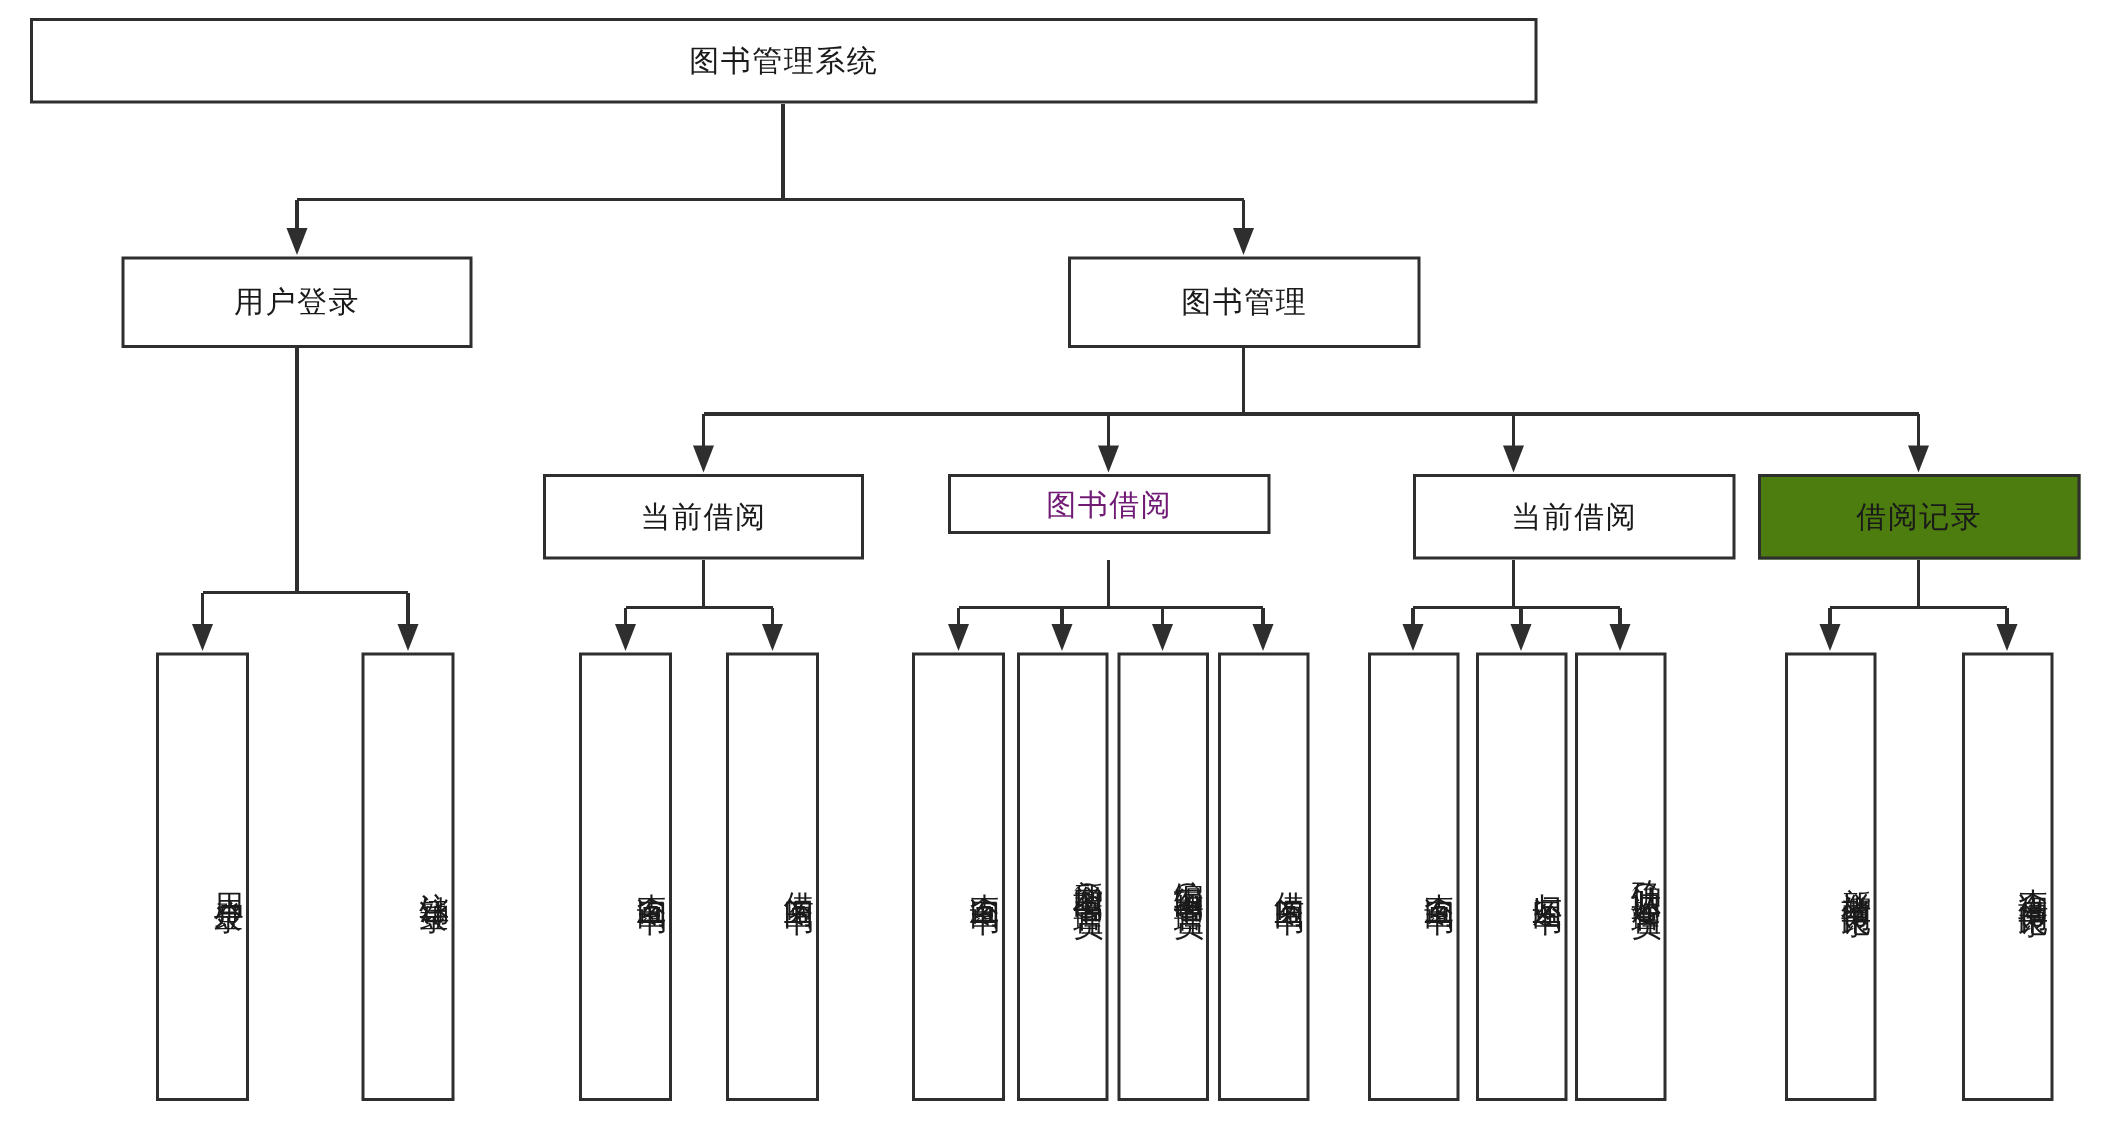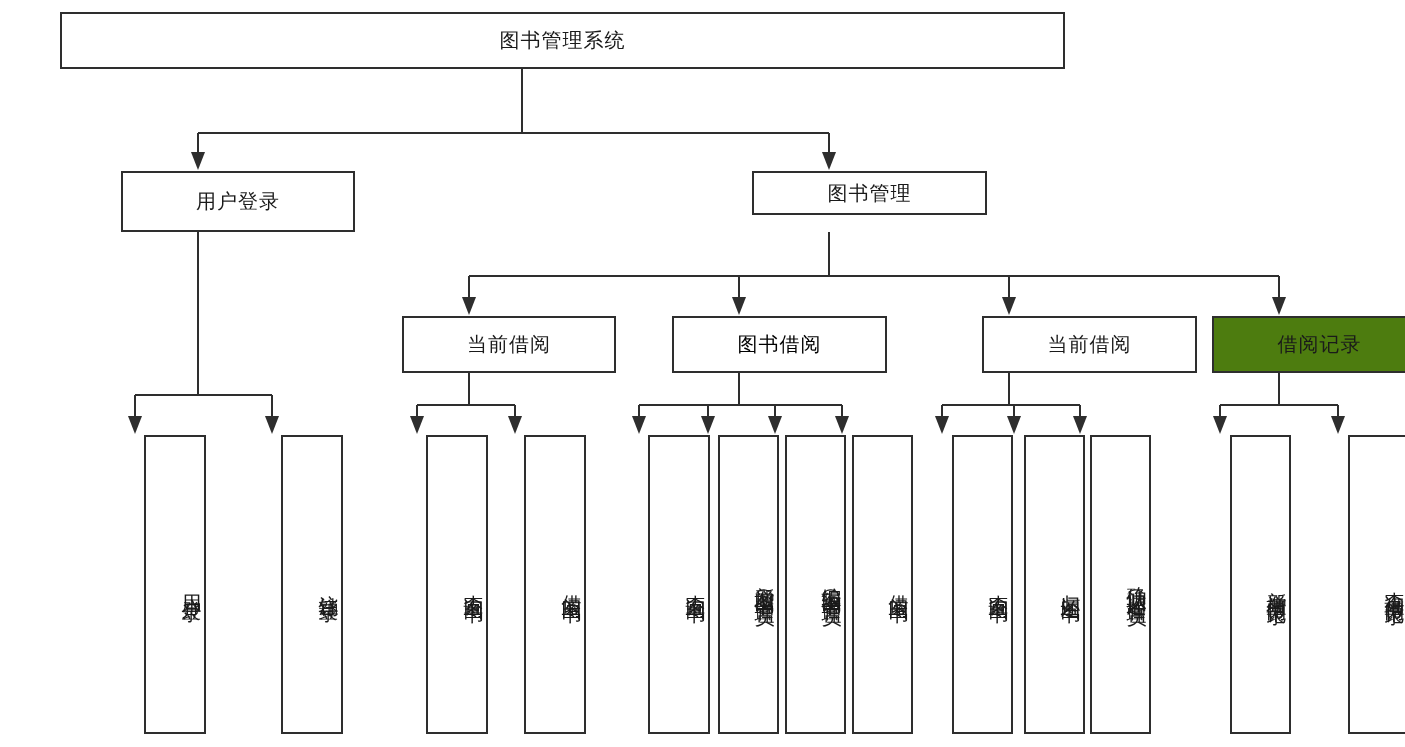--- a/index.html
+++ b/index.html
@@ -28,21 +28,20 @@
   }
   .node-box {
     position: absolute;
     box-sizing: border-box;
     border: 2px solid #d946ef;
     background: #ffffff;
     display: flex;
     align-items: center;
     justify-content: center;
     color: #1a1a1a;
-    margin-left: 40px;
   }
   .node-box.horizontal {
     font-size: 20px;
     letter-spacing: 1px;
   }
   .node-box.vertical {
     writing-mode: vertical-rl;
     text-orientation: upright;
     font-size: 20px;
     line-height: 1.25;
@@ -142,27 +141,27 @@
       </g>
     </svg>
 
   <div id="node-layer">
       <div class="node-box horizontal" style="left: 20px; top: 12px; width: 1005px; height: 57px; border-color: rgb(46, 46, 46); background: rgb(255, 255, 255); color: rgb(26, 26, 26);">
         <span class="node-label">图书管理系统</span>
       </div>
       <div class="node-box horizontal" style="left: 81px; top: 171px; width: 234px; height: 61px; border-color: rgb(46, 46, 46); background: rgb(255, 255, 255); color: rgb(26, 26, 26);">
         <span class="node-label">用户登录</span>
       </div>
-      <div class="node-box horizontal" style="left: 712px; top: 171px; width: 235px; height: 44px; border-color: rgb(46, 46, 46); background: rgb(255, 255, 255); color: rgb(26, 26, 26);">
+      <div class="node-box horizontal" style="left: 712px; top: 171px; width: 235px; height: 61px; border-color: rgb(46, 46, 46); background: rgb(255, 255, 255); color: rgb(26, 26, 26);">
         <span class="node-label">图书管理</span>
       </div>
       <div class="node-box horizontal" style="left: 362px; top: 316px; width: 214px; height: 57px; border-color: rgb(46, 46, 46); background: rgb(255, 255, 255); color: rgb(26, 26, 26);">
         <span class="node-label">当前借阅</span>
       </div>
-      <div class="node-box horizontal" style="left: 632px; top: 316px; width: 215px; height: 57px; border-color: rgb(46, 46, 46); background: rgb(255, 255, 255); color: #000000;">
+      <div class="node-box horizontal" style="left: 632px; top: 316px; width: 215px; height: 40px; border-color: rgb(46, 46, 46); background: rgb(255, 255, 255); color: #701a75;">
         <span class="node-label">图书借阅</span>
       </div>
       <div class="node-box horizontal" style="left: 942px; top: 316px; width: 215px; height: 57px; border-color: rgb(46, 46, 46); background: rgb(255, 255, 255); color: rgb(26, 26, 26);">
         <span class="node-label">当前借阅</span>
       </div>
       <div class="node-box horizontal" style="left: 1172px; top: 316px; width: 215px; height: 57px; border-color: rgb(46, 46, 46); background: #4d7c0f; color: rgb(26, 26, 26);">
         <span class="node-label">借阅记录</span>
       </div>
       <div class="node-box vertical" style="left: 104px; top: 435px; width: 62px; height: 299px; border-color: rgb(46, 46, 46); background: rgb(255, 255, 255); color: rgb(26, 26, 26);">
         <span class="node-label">用户登录</span>

